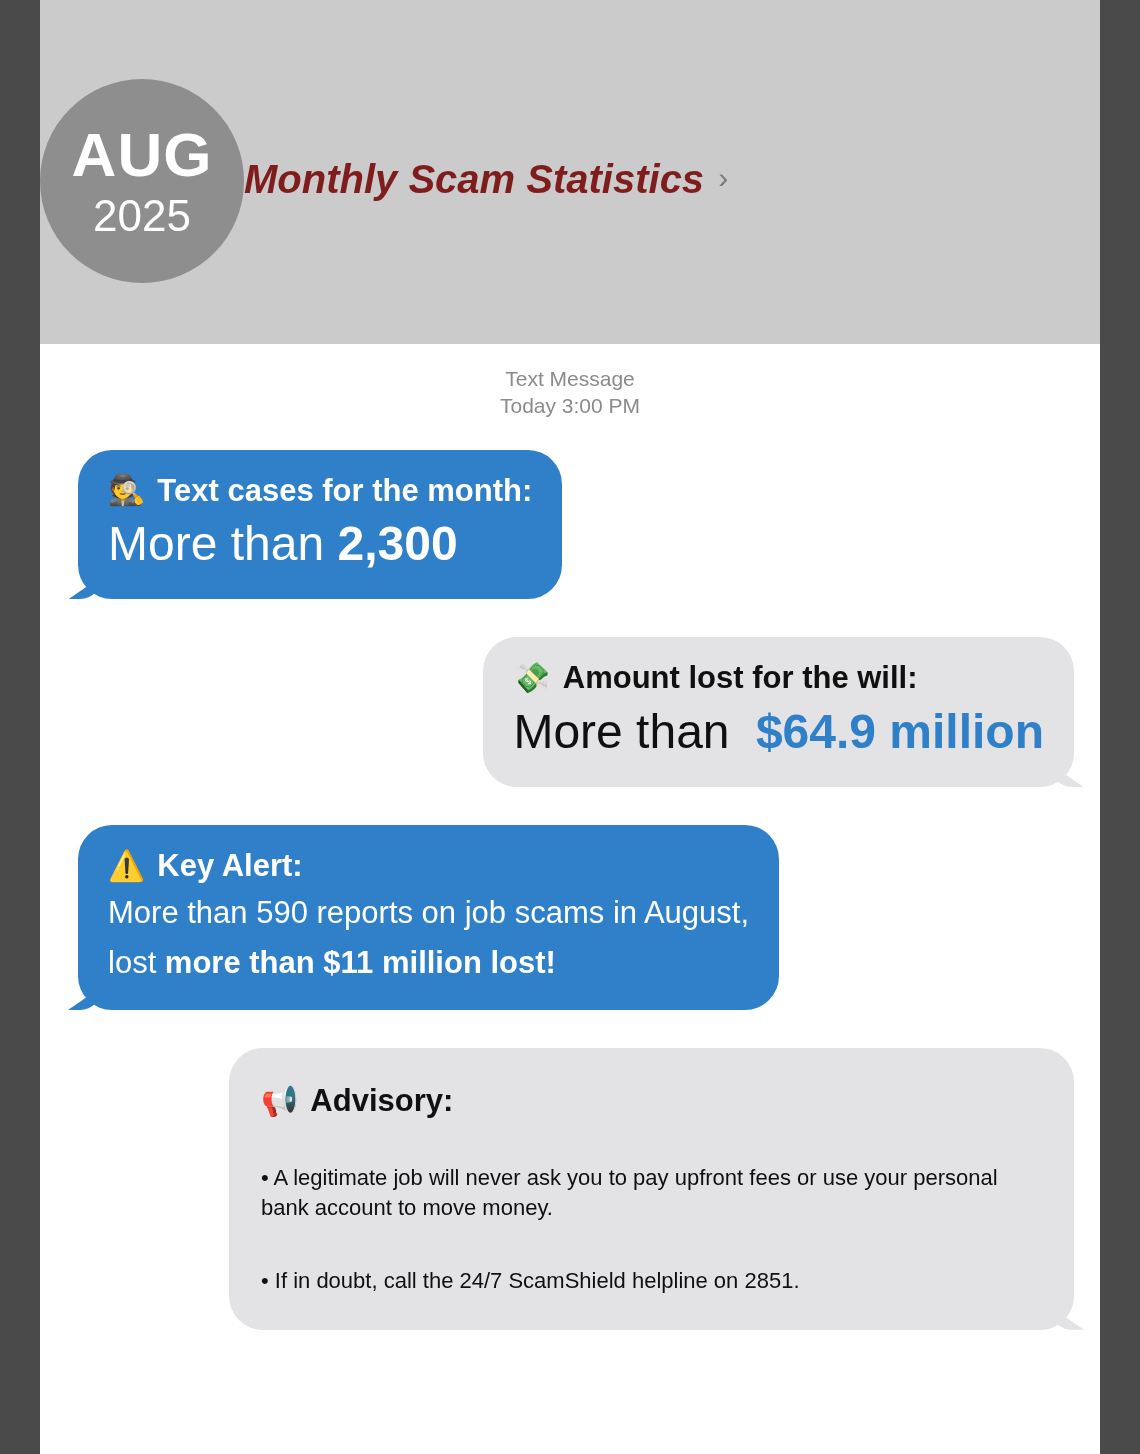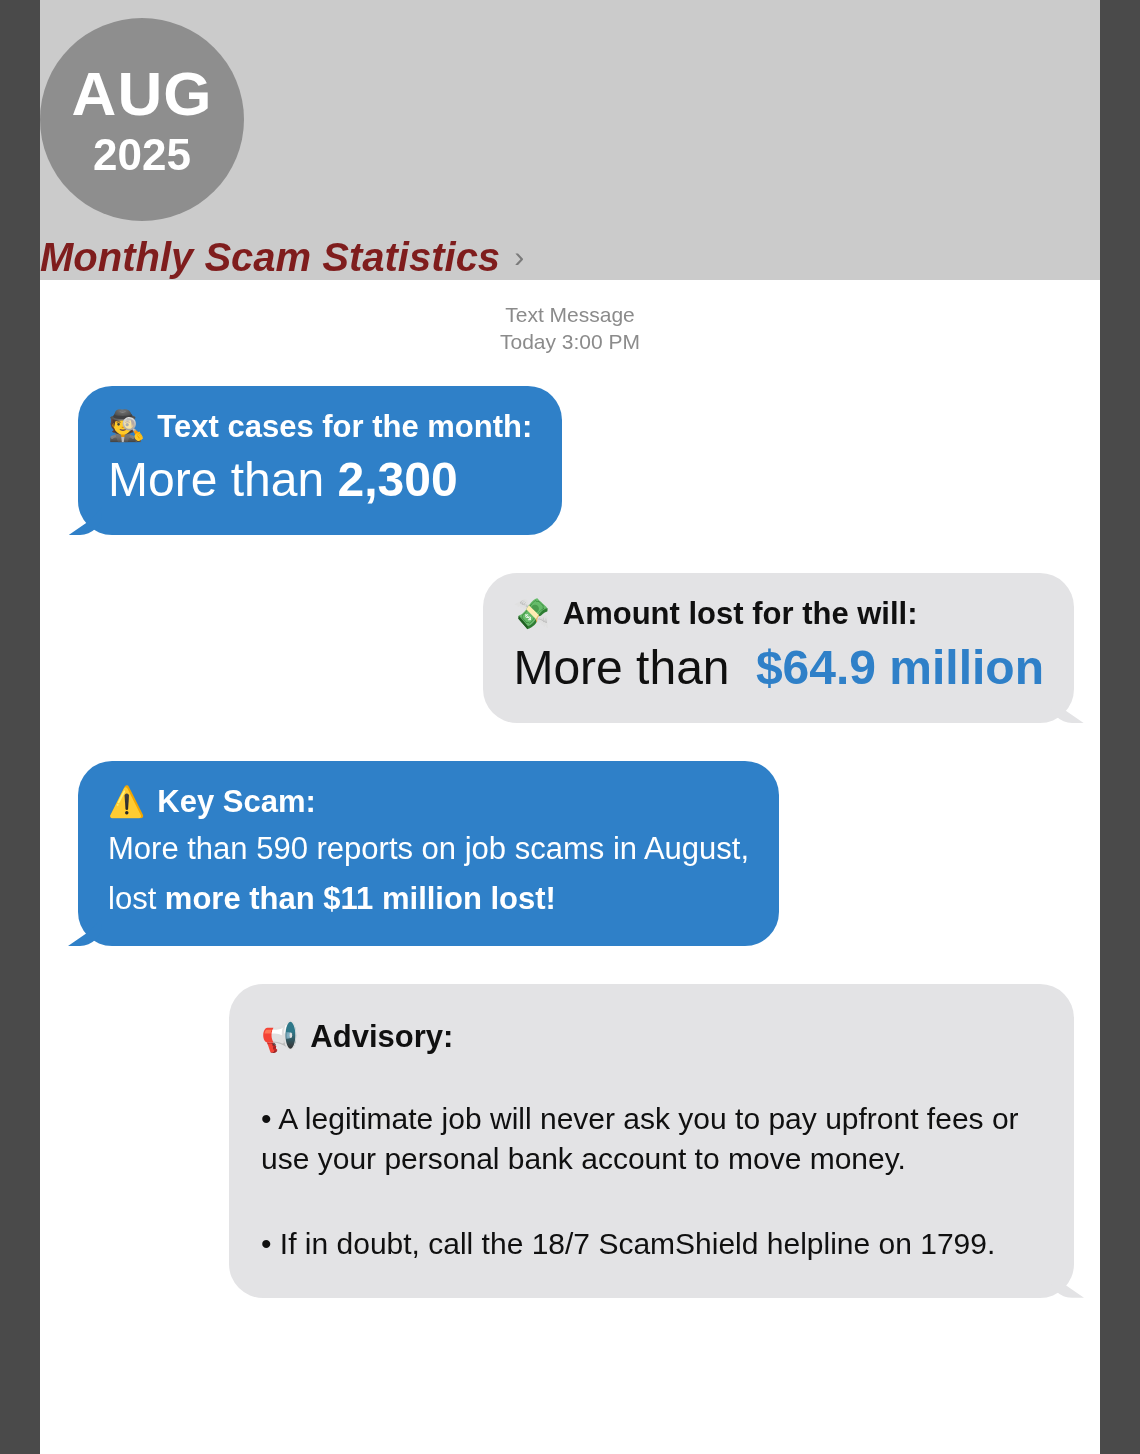--- a/index.html
+++ b/index.html
@@ -25,24 +25,25 @@
   }
   .right-gutter {
     position: absolute; left: 1100px; top: 0; width: 40px; height: 1454px;
     background: #4a4a4a;
   }
 
   
   .header {
     position: relative;
     width: 100%;
-    height: 280px;
+    height: 344px;
     background: #cbcbcb;
     display: flex;
-    flex-direction: column;
+    flex-direction: row;
+    align-items: center;
   }
   .avatar {
     margin-top: 18px;
     width: 204px;
     height: 204px;
     border-radius: 50%;
     background: #8e8e8e;
     display: flex;
     flex-direction: column;
     align-items: center;
@@ -50,21 +51,21 @@
     color: #ffffff;
     line-height: 1;
   }
   .avatar .mon {
     font-size: 62px;
     font-weight: 700;
     letter-spacing: 1px;
   }
   .avatar .yr {
     font-size: 44px;
-    font-weight: 700;
+    font-weight: 400;
     margin-top: 8px;
   }
   .contact-row {
     margin-top: 14px;
     display: flex;
     align-items: center;
     gap: 14px;
   }
   .contact-name {
     font-size: 40px;
@@ -153,21 +154,21 @@
 
   .body-line {
     font-size: 31px;
     line-height: 1.35;
     margin-top: 8px;
   }
   .body-line .u { }
   .body-line b { font-weight: 700; }
 
   .advisory .b-title { margin-bottom: 14px; }
-  .advisory .body-line { font-size: 30px; line-height: 1.34; margin-top: 44px; }
+  .advisory .body-line { font-size: 22px; line-height: 1.34; margin-top: 44px; }
 
   #msg-cases { margin-left: 22px; }
   #msg-amount { margin-right: 10px; }
   #msg-alert { margin-left: 22px; }
   #msg-advisory { margin-right: 10px; padding: 34px 30px 34px 32px; }
 
   .bottom-pad { height: 90px; }
 </style>
 </head>
 <body>
@@ -216,37 +217,37 @@
         <div class="big-line">
           <span>More than </span><span class="accent">$64.9 million</span>
         </div>
       </div>
     </div>
 
     <div class="row left">
       <div class="bubble blue" id="msg-alert">
         <div class="b-title">
           <span class="emoji">⚠️</span>
-          <span>Key Scam:</span>
+          <span>Key Alert:</span>
         </div>
         <div class="body-line">
           <span>More than 590 reports on </span><span class="u">job scams</span><span> in August,</span>
         </div>
         <div class="body-line">
           <span>lost </span><b>more than $11 million lost!</b>
         </div>
       </div>
     </div>
 
     <div class="row right">
       <div class="bubble grey advisory" id="msg-advisory">
         <div class="b-title">
           <span class="emoji">📢</span>
           <span>Advisory:</span>
         </div>
         <div class="body-line">• A legitimate job will never ask you to pay upfront fees or use your personal bank account to move money.</div>
-        <div class="body-line">• If in doubt, call the 18/7 ScamShield helpline on 1799.</div>
+        <div class="body-line">• If in doubt, call the 24/7 ScamShield helpline on 2851.</div>
       </div>
     </div>
 
     <div class="bottom-pad"></div>
   </div>
 </div>
 
 </body></html>

